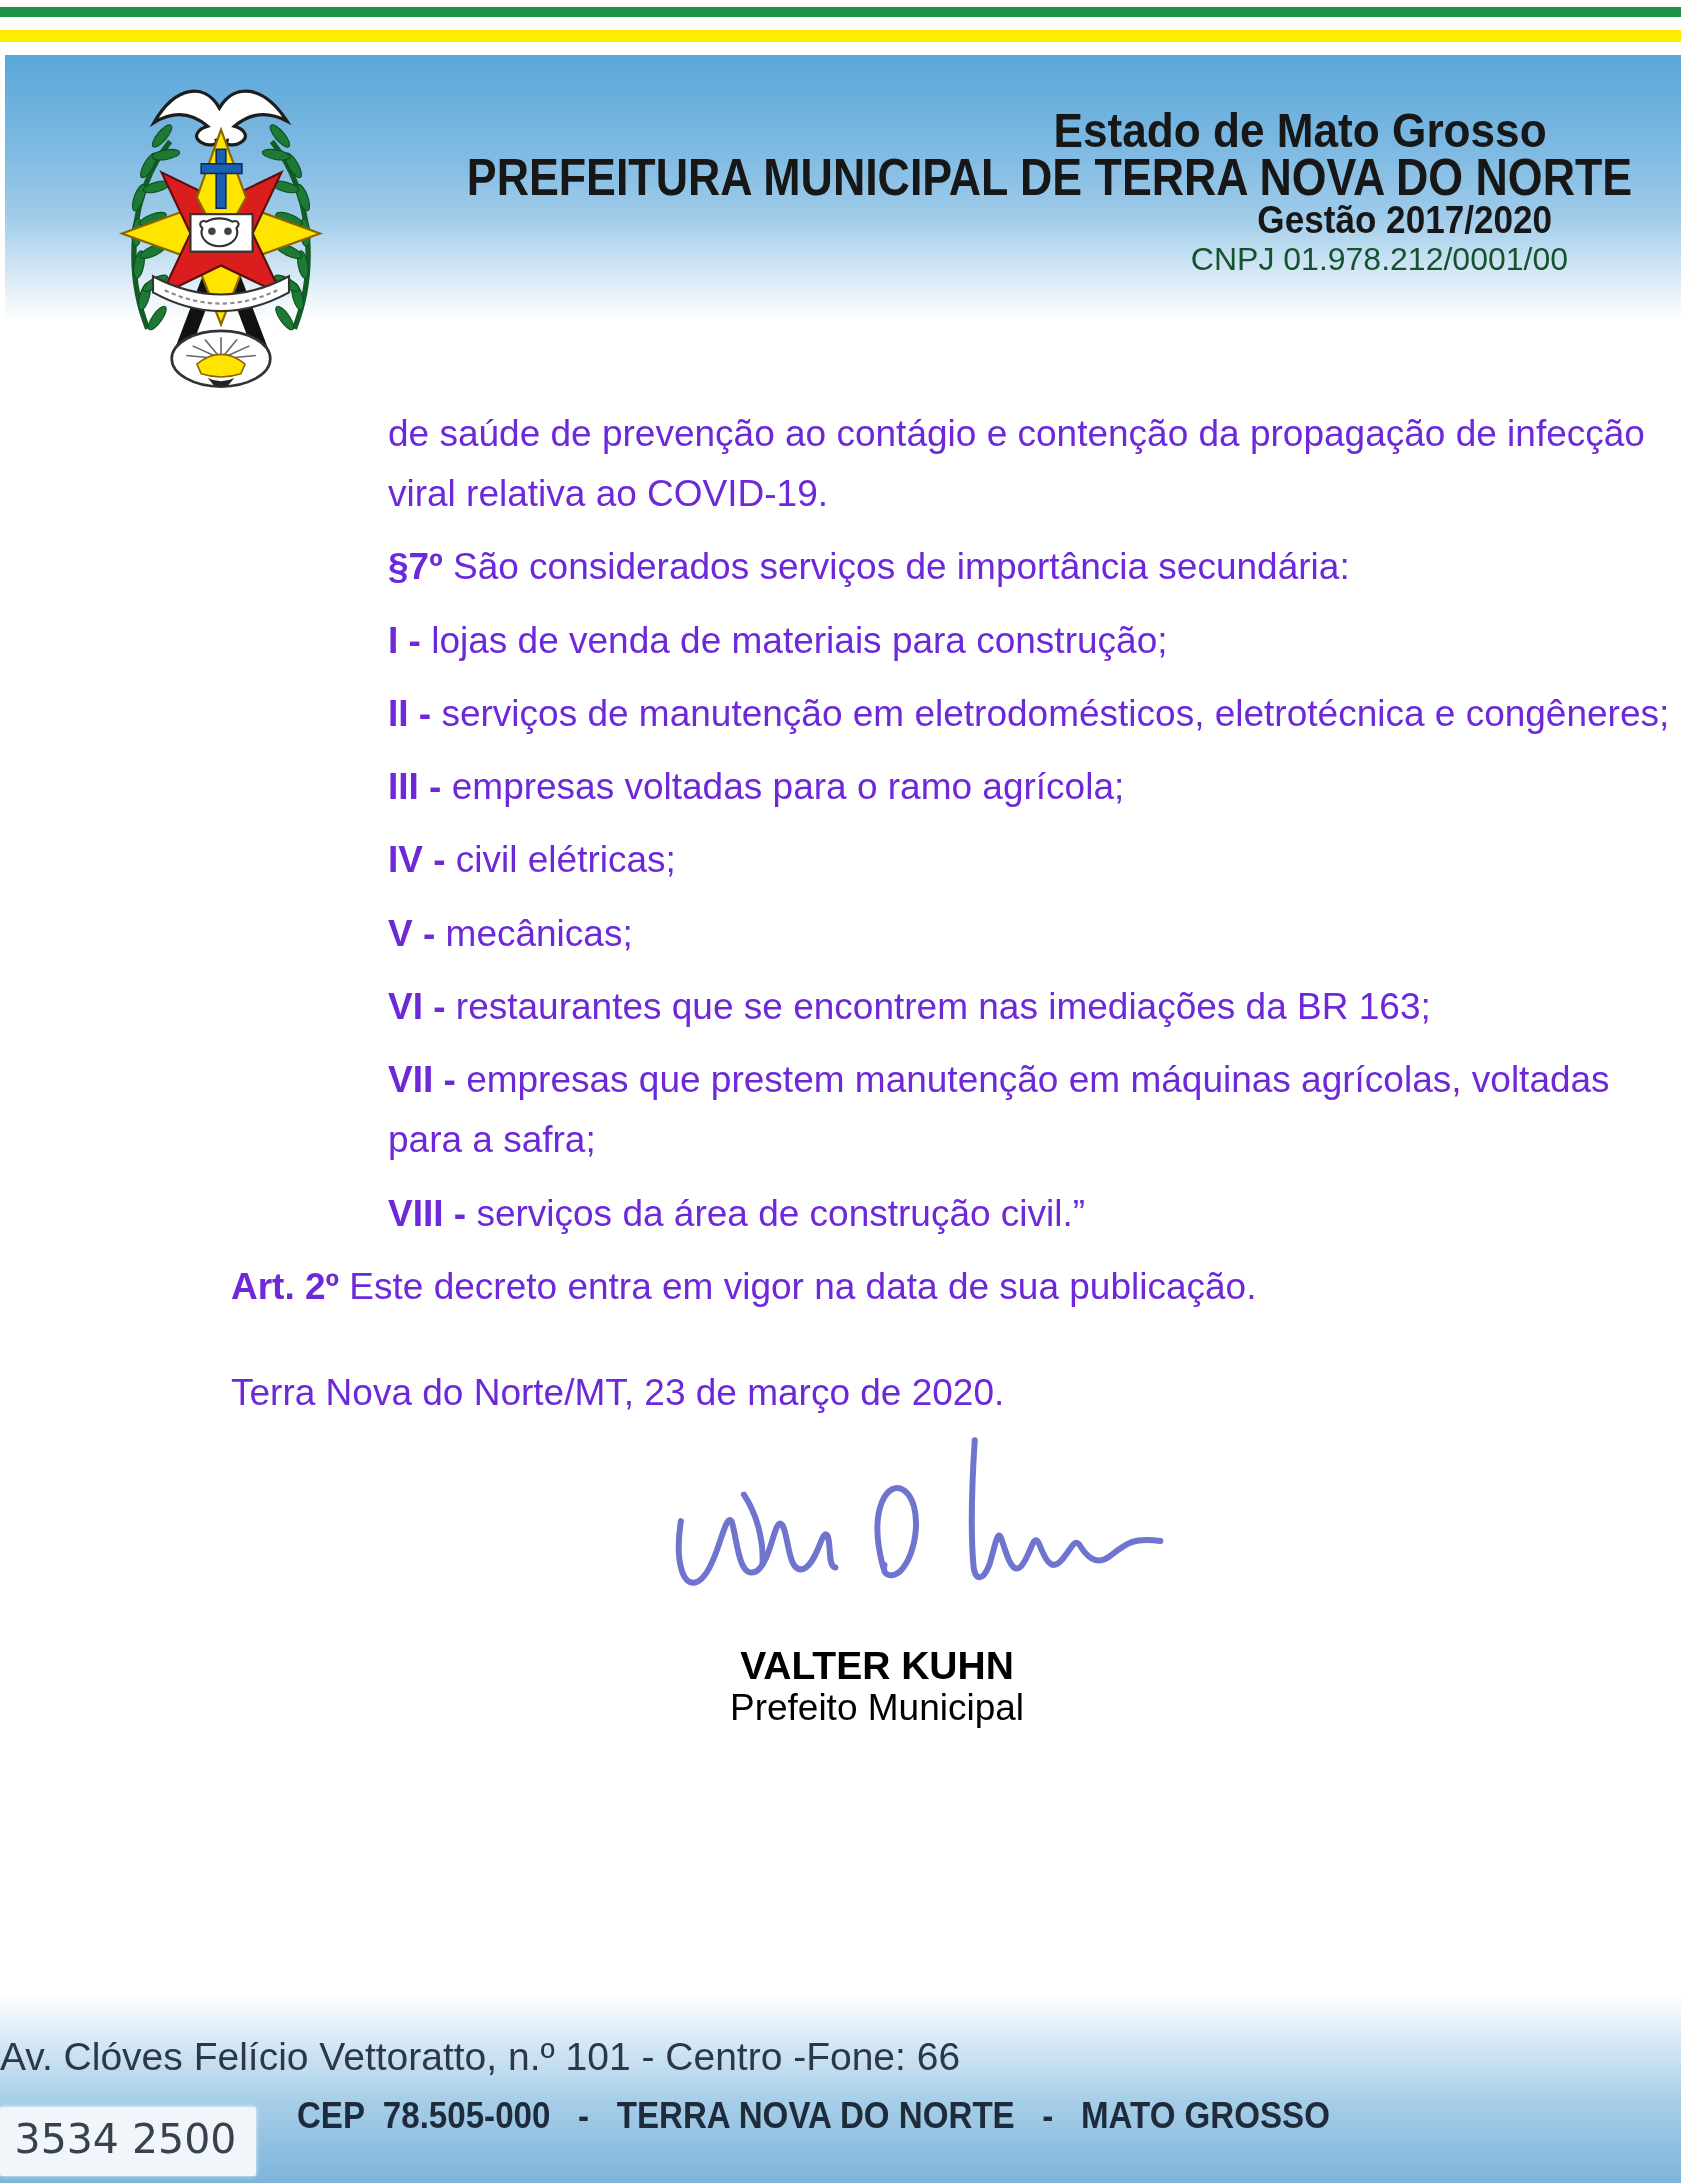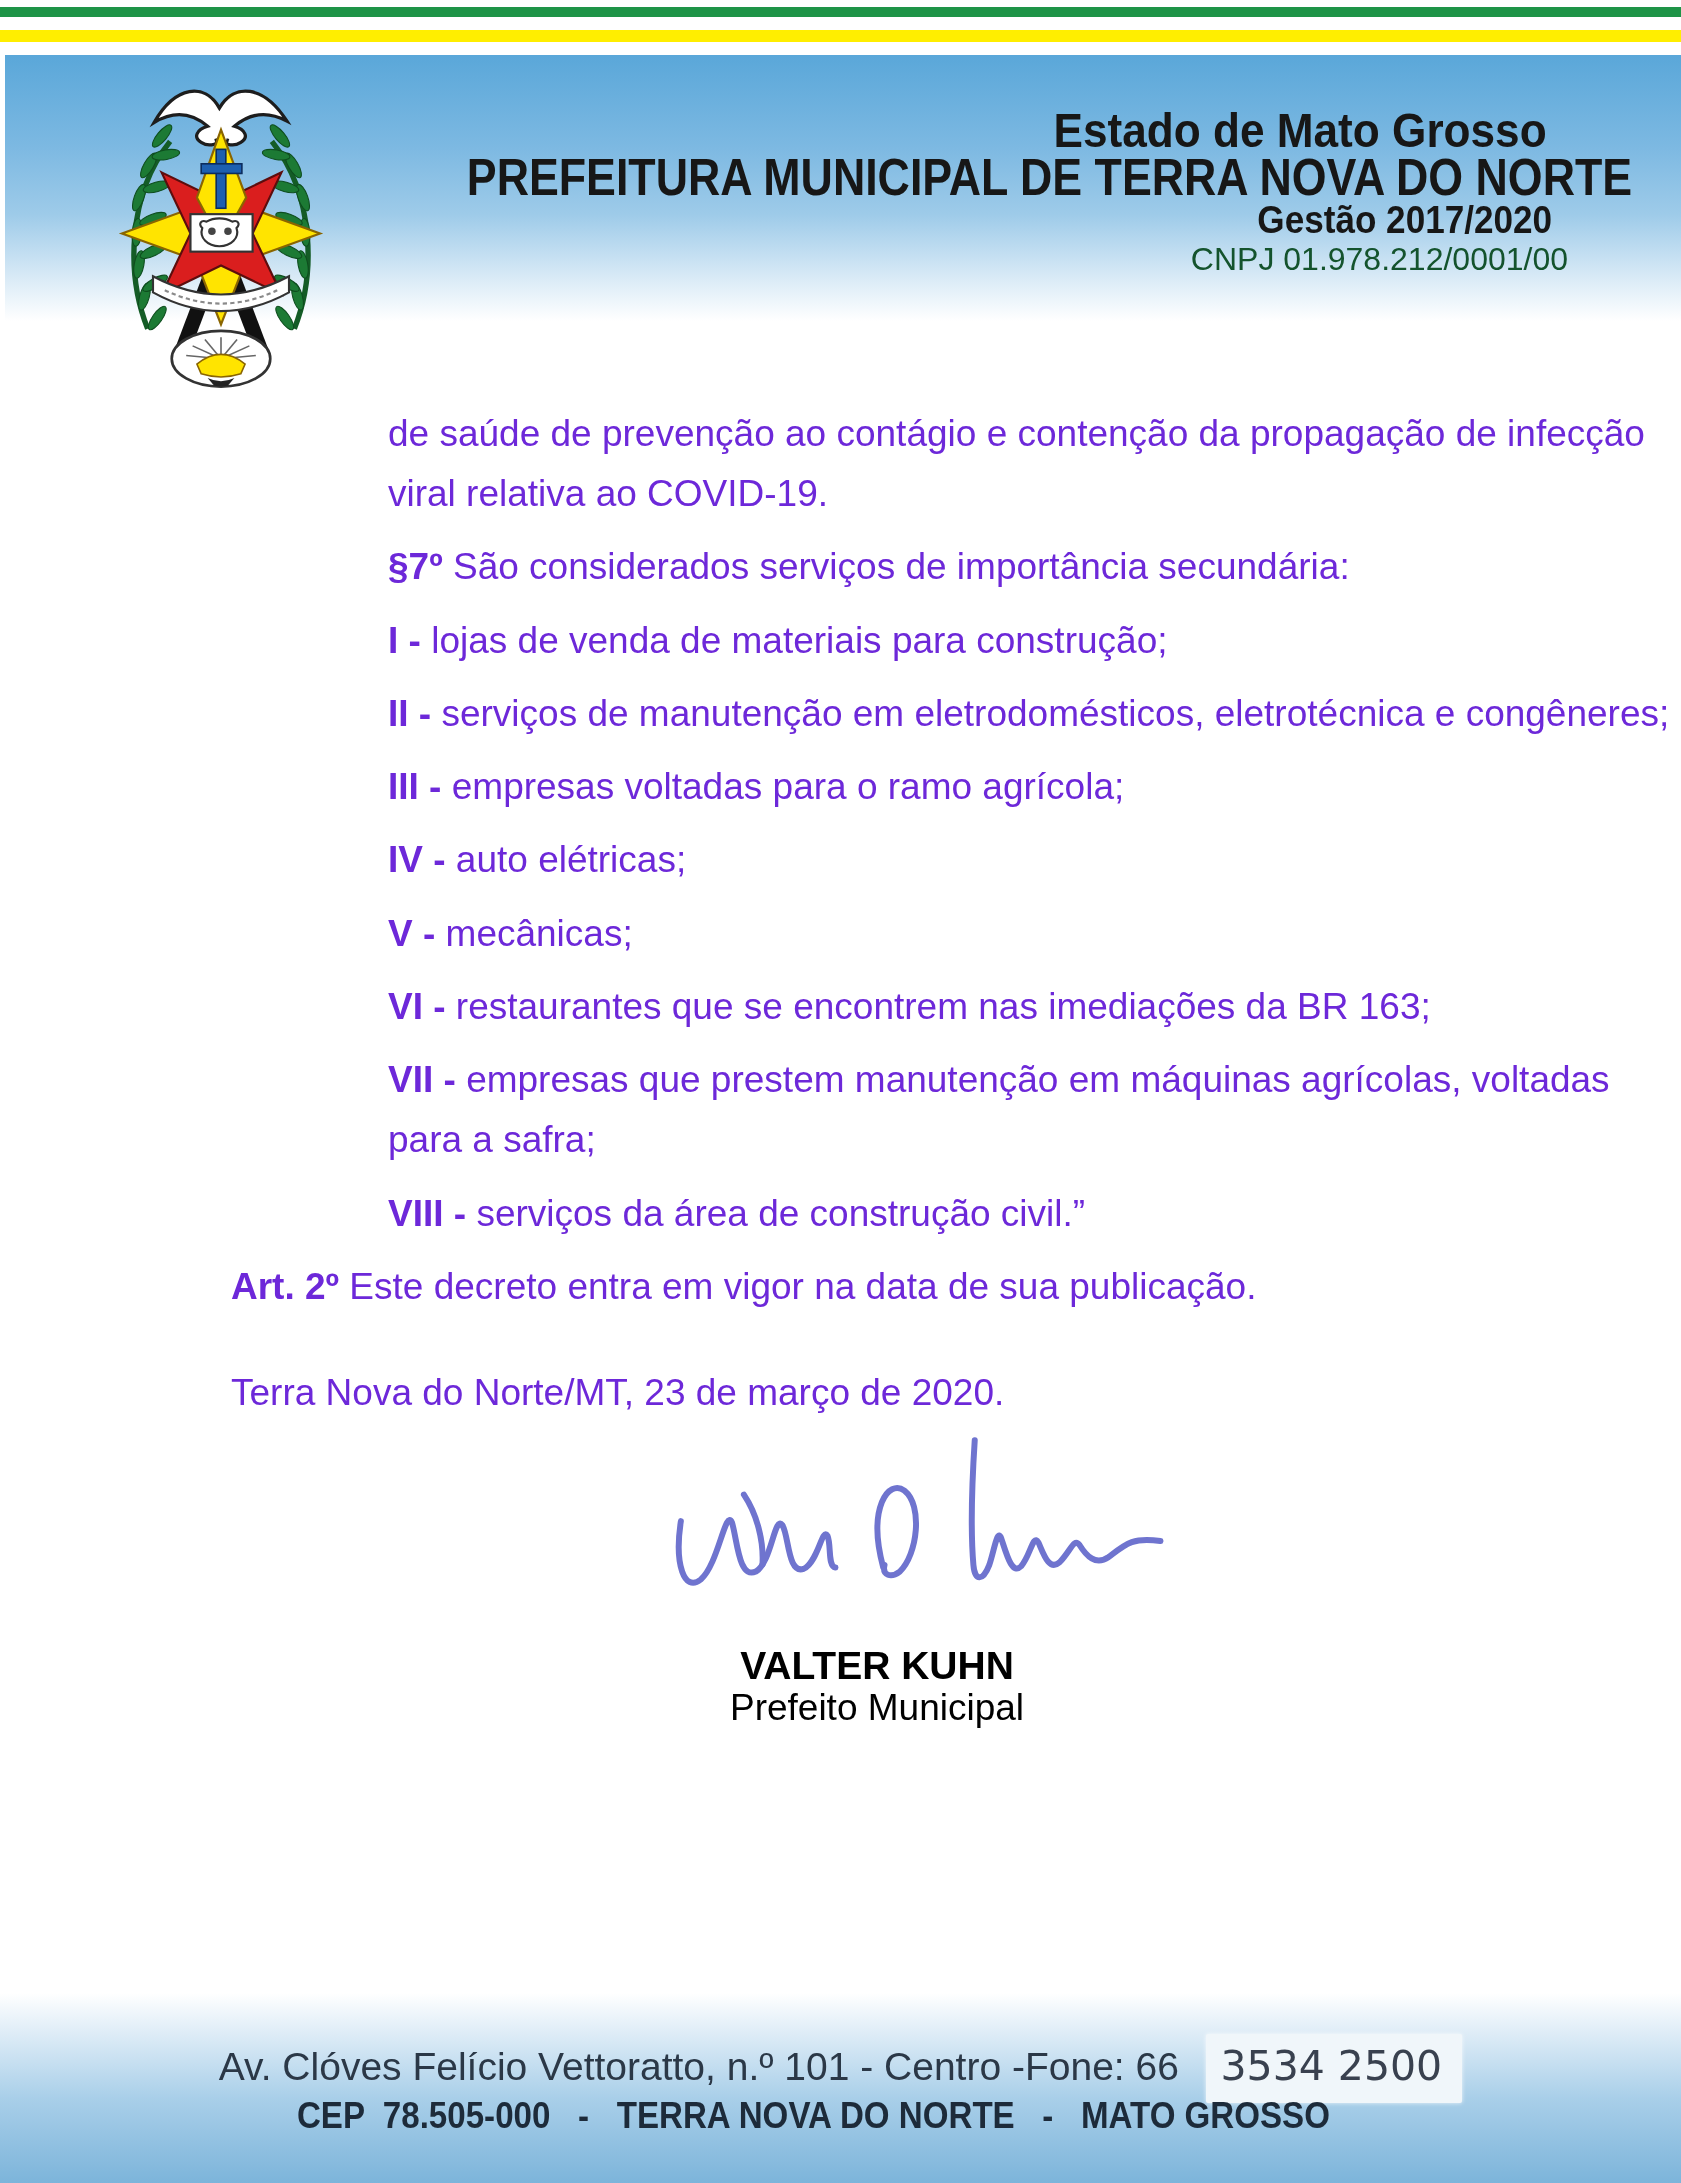--- a/index.html
+++ b/index.html
@@ -63,21 +63,21 @@
   .sig-role{position:absolute;left:213px;top:1687px;width:1328px;text-align:center;
             font-size:37px;line-height:41px;}
   
   .footer-band{
     position:absolute;left:0;top:1993px;width:100%;height:191px;
     background:linear-gradient(to bottom,rgba(255,255,255,0) 0%,#e3eff8 18%,var(--footer-blue-mid) 55%,var(--footer-blue-deep) 100%);
   }
   .footer-line1{
     position:absolute;left:0;top:2034px;width:100%;
     display:flex;justify-content:center;align-items:baseline;gap:27px;
-    color:#2b3847;font-size:39px;line-height:46px;white-space:pre;
+    color:#2b3847;font-size:39px;line-height:46px;white-space:pre;flex-direction:column;
   }
   .footer-phone{
     font-family:"DejaVu Sans",sans-serif;
     font-size:41px;color:#39414f;
     background:#f0f6fa;border-radius:2px;
     padding:9.3px 20px 13.3px 14.6px;
     box-shadow:0 0 4px rgba(255,255,255,.8);
   }
   .footer-line2{
     position:absolute;left:-26.6px;top:2094px;width:100%;
@@ -199,21 +199,21 @@
     </p>
 
     <p class="indent item"><span class="b">§7º</span><span> São considerados serviços de importância secundária:</span></p>
 
     <p class="indent item"><span class="b">I - </span><span>lojas de venda de materiais para construção;</span></p>
 
     <p class="indent item"><span class="b">II - </span><span>serviços de manutenção em eletrodomésticos, eletrotécnica e congêneres;</span></p>
 
     <p class="indent item"><span class="b">III - </span><span>empresas voltadas para o ramo agrícola;</span></p>
 
-    <p class="indent item"><span class="b">IV - </span><span>auto elétricas;</span></p>
+    <p class="indent item"><span class="b">IV - </span><span>civil elétricas;</span></p>
 
     <p class="indent item"><span class="b">V - </span><span>mecânicas;</span></p>
 
     <p class="indent item"><span class="b">VI - </span><span>restaurantes que se encontrem nas imediações da BR 163;</span></p>
 
     <p class="indent">
       <span class="line"><span class="b">VII - </span><span>empresas que prestem manutenção em máquinas agrícolas, voltadas</span></span>
       <span class="line">para a safra;</span>
     </p>
 

